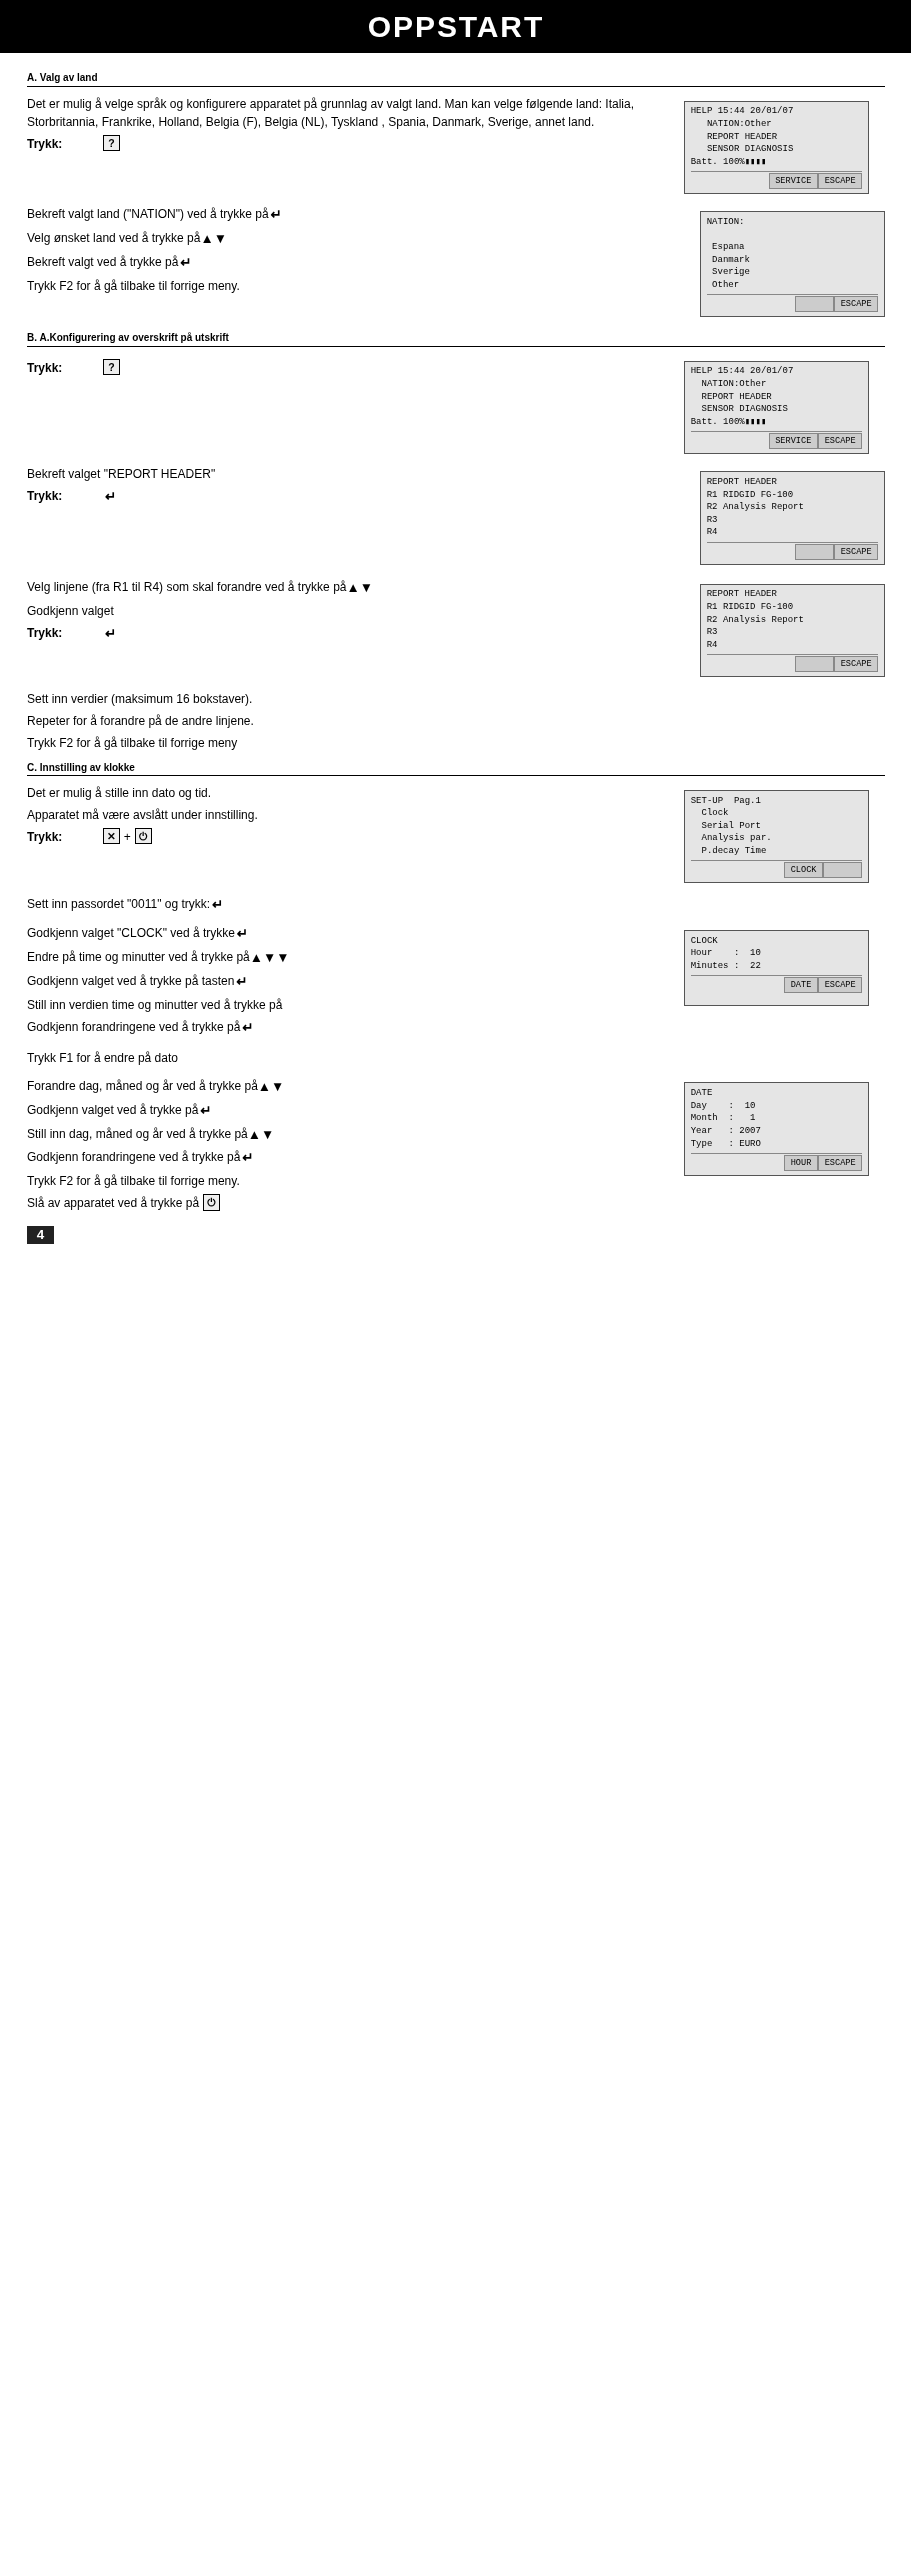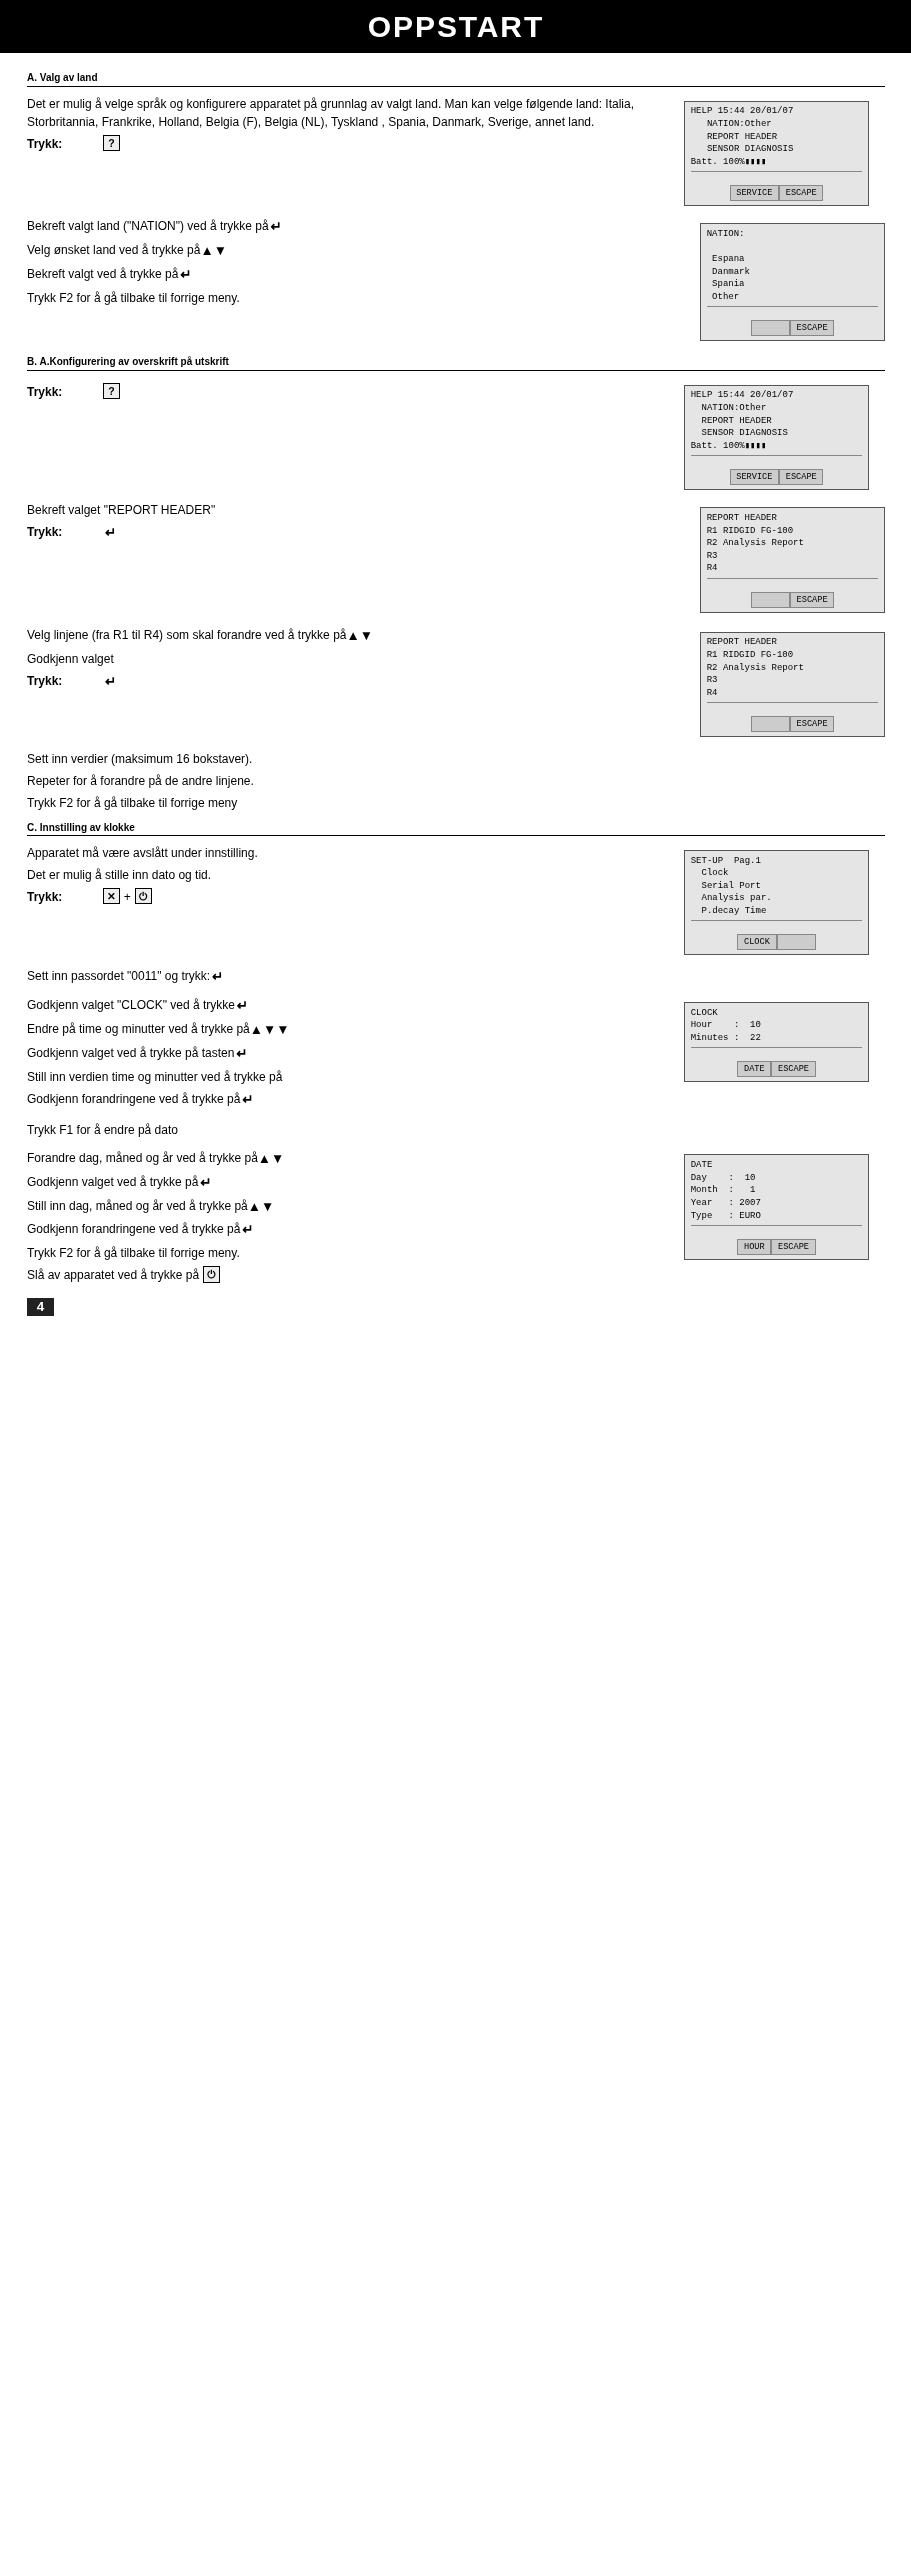--- a/index.html
+++ b/index.html
@@ -74,24 +74,24 @@
     }
 
     .screen .screen-line {
       white-space: pre;
       font-size: 9px;
       font-family: 'Courier New', monospace;
     }
 
     .screen-button-row {
       display: flex;
-      justify-content: center;
+      justify-content: flex-end;
       margin-top: 2.9px;
       border-top: 1px solid #888;
-      padding-top: 13px;
+      padding-top: 1px;
     }
 
     .screen-btn {
       background: #ccc;
       border: 1px solid #888;
       font-size: 8.6px;
       padding: 1px 5.7px;
       font-family: 'Courier New', monospace;
     }
 
@@ -206,21 +206,21 @@
     </div>
 
     <div class="clearfix" style="margin-bottom:3.8px;">
       <div style="float:right; margin-left:15.3px;">
         <div class="screen-wrapper">
           <div class="screen">
             <div class="screen-line">NATION:</div>
             <div class="screen-line">&nbsp;</div>
             <div class="screen-line"> Espana</div>
             <div class="screen-line"> Danmark</div>
-            <div class="screen-line"> Spania</div>
+            <div class="screen-line"> Sverige</div>
             <div class="screen-line"> Other</div>
             <div class="screen-button-row">
               <span class="screen-btn">&nbsp;&nbsp;&nbsp;&nbsp;&nbsp;</span>
               <span class="screen-btn">ESCAPE</span>
             </div>
           </div>
         </div>
       </div>
       <div>
         <div class="instruction-row mt4">
@@ -338,22 +338,22 @@
     </div>
   </div>
 
   <div class="section-c">
     <div class="section-title">
       <span>C. Innstilling av klokke</span>
     </div>
 
     <div class="block-with-screen">
       <div class="text-block">
+        <p class="body-text">Det er mulig å stille inn dato og tid.</p>
         <p class="body-text">Apparatet må være avslått under innstilling.</p>
-        <p class="body-text">Det er mulig å stille inn dato og tid.</p>
         <div class="instruction-row mt4">
           <span class="label bold">Trykk:</span>
           <span class="key-symbol">✕</span>
           <span style="margin:0 3.8px;">+</span>
           <span class="key-symbol">⏻</span>
         </div>
       </div>
       <div class="screen-block">
         <div class="screen-wrapper">
           <div class="screen">

